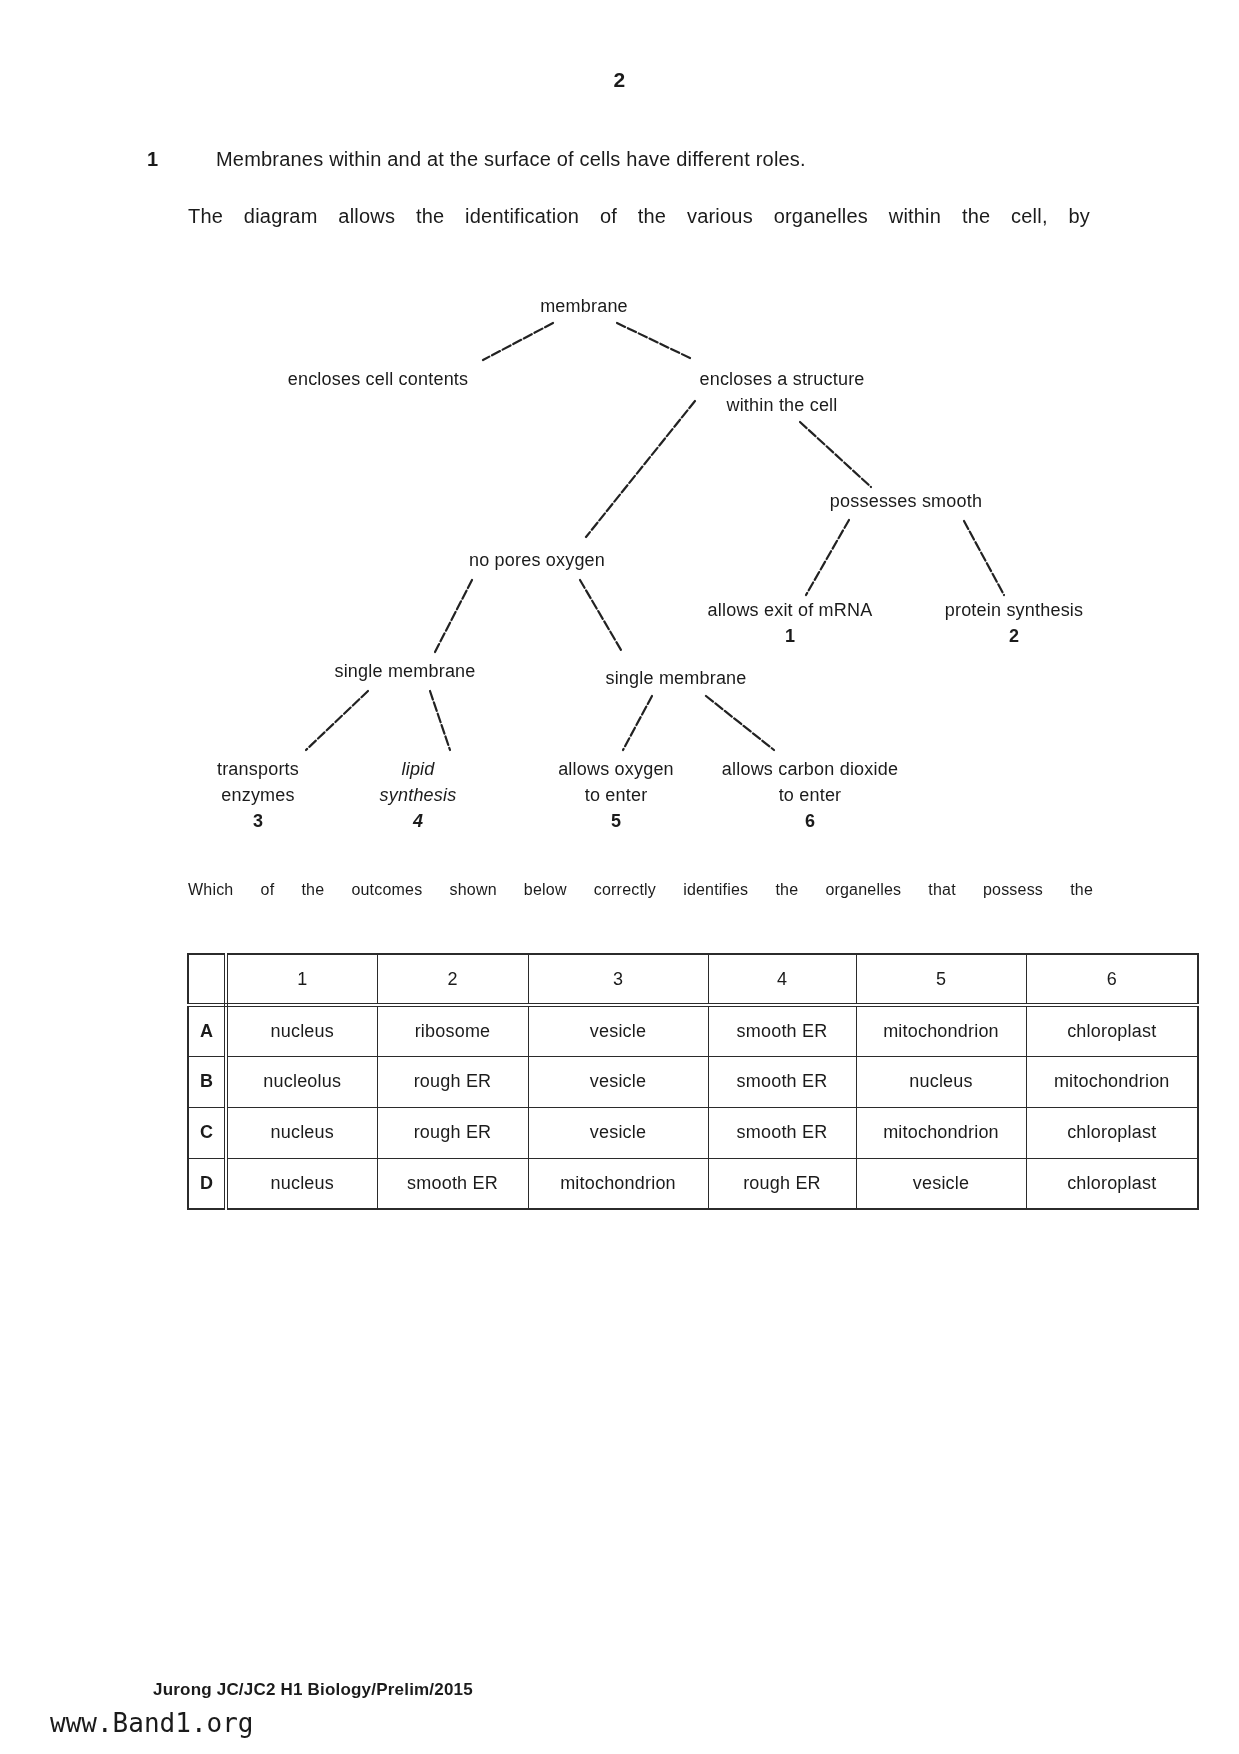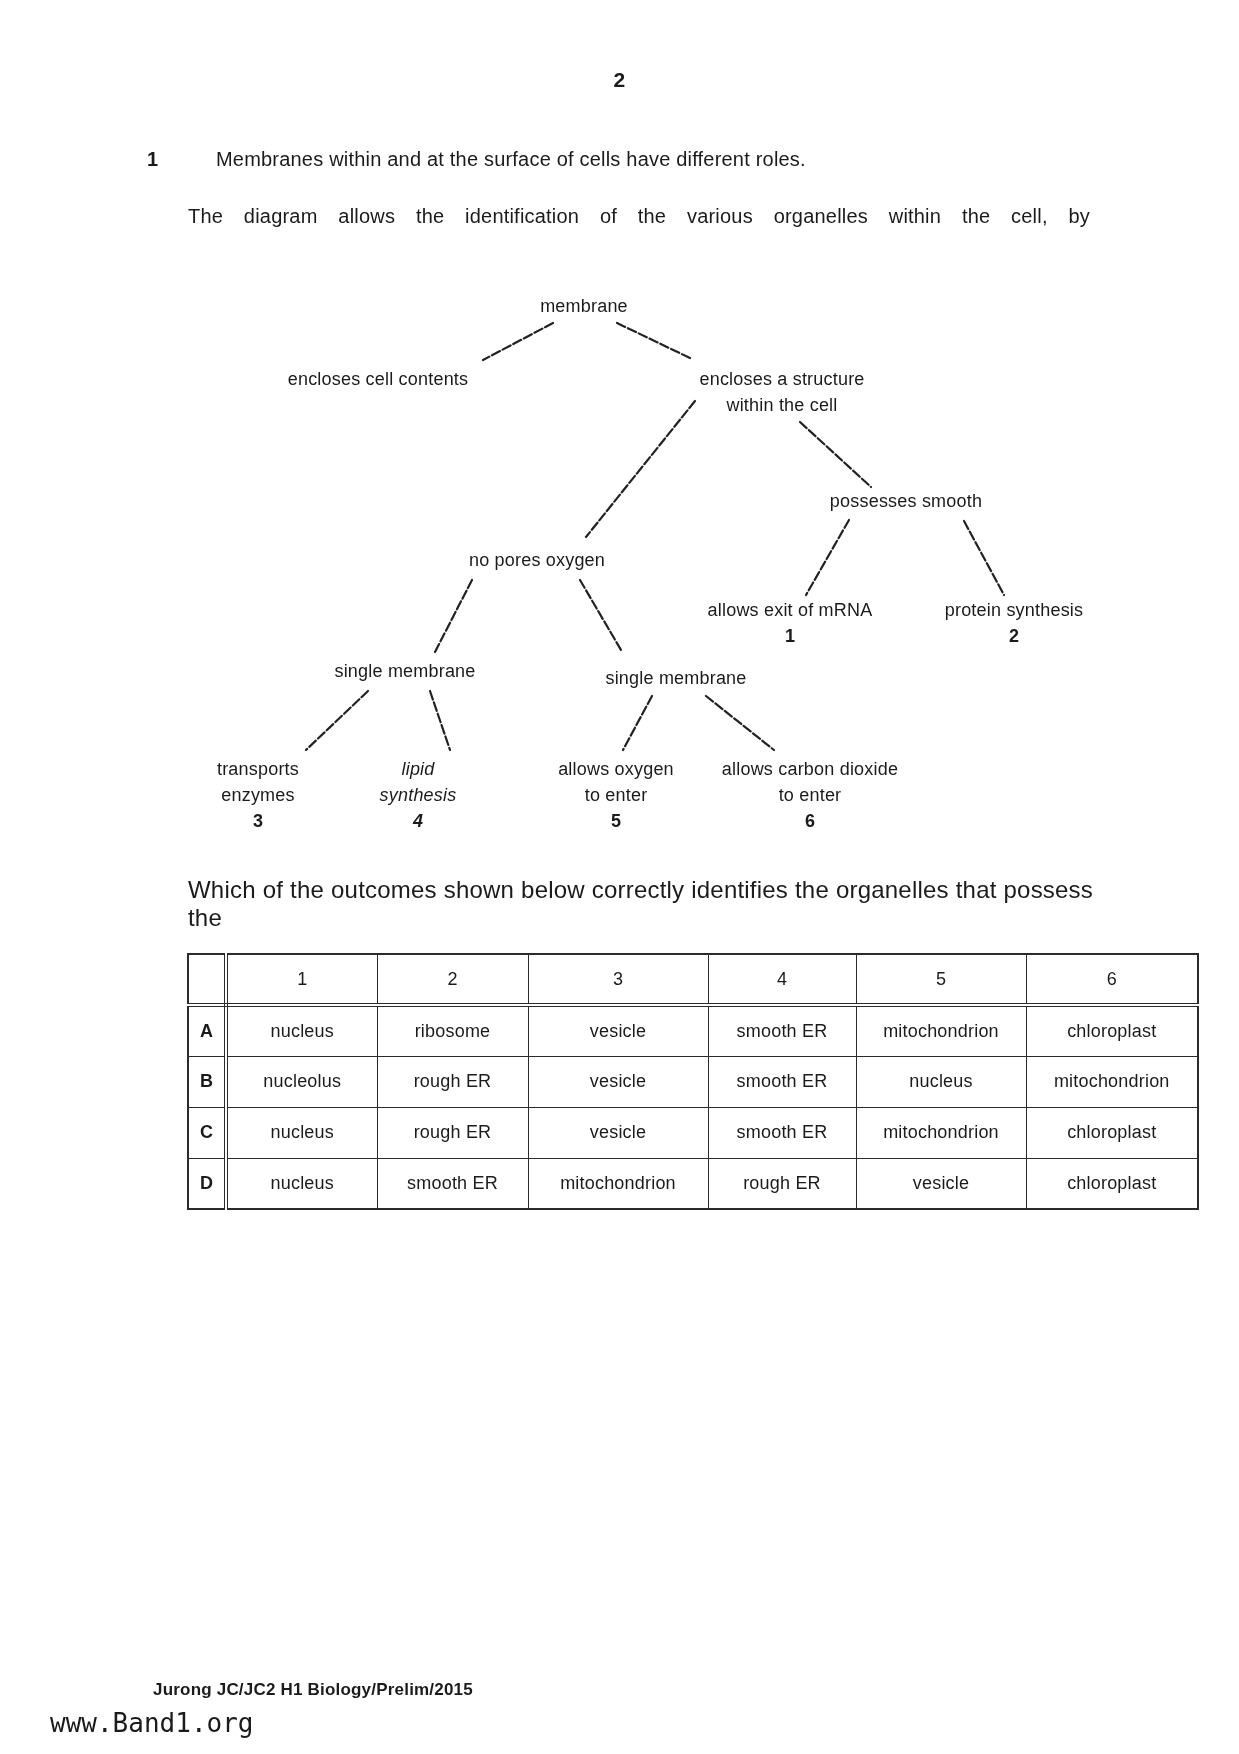--- a/index.html
+++ b/index.html
@@ -17,21 +17,21 @@
   .jline { display:block; text-align:justify; text-align-last:justify; }
   .nline { display:block; }
 
   
   .diagram { position:absolute; left:0; top:0; width:1110px; height:870px; }
   .diagram svg { position:absolute; left:0; top:0; }
   .dnode { position:absolute; transform:translateX(-50%); text-align:center;
            font-size:18px; line-height:26px; white-space:nowrap; letter-spacing:.2px; }
   .dnum { font-weight:bold; }
 
-  .q-prompt { position:absolute; left:188px; top:876px; width:905px; font-size:24px;
+  .q-prompt { position:absolute; left:188px; top:876px; width:905px; font-size:16px;
               line-height:28px; letter-spacing:.2px; }
 
   
   .answer-table { position:absolute; left:187px; top:953px; border-collapse:collapse;
                   table-layout:fixed; font-size:18px; letter-spacing:.2px; }
   .answer-table th, .answer-table td { border:1.5px solid #2b2b2b; text-align:center;
                   vertical-align:middle; font-weight:normal; background:#fff; }
   .answer-table { border:2px solid #2b2b2b; }
   .answer-table thead th { height:51px; border-bottom:4px double #2b2b2b; }
   .answer-table tbody td, .answer-table tbody th { height:51px; }

